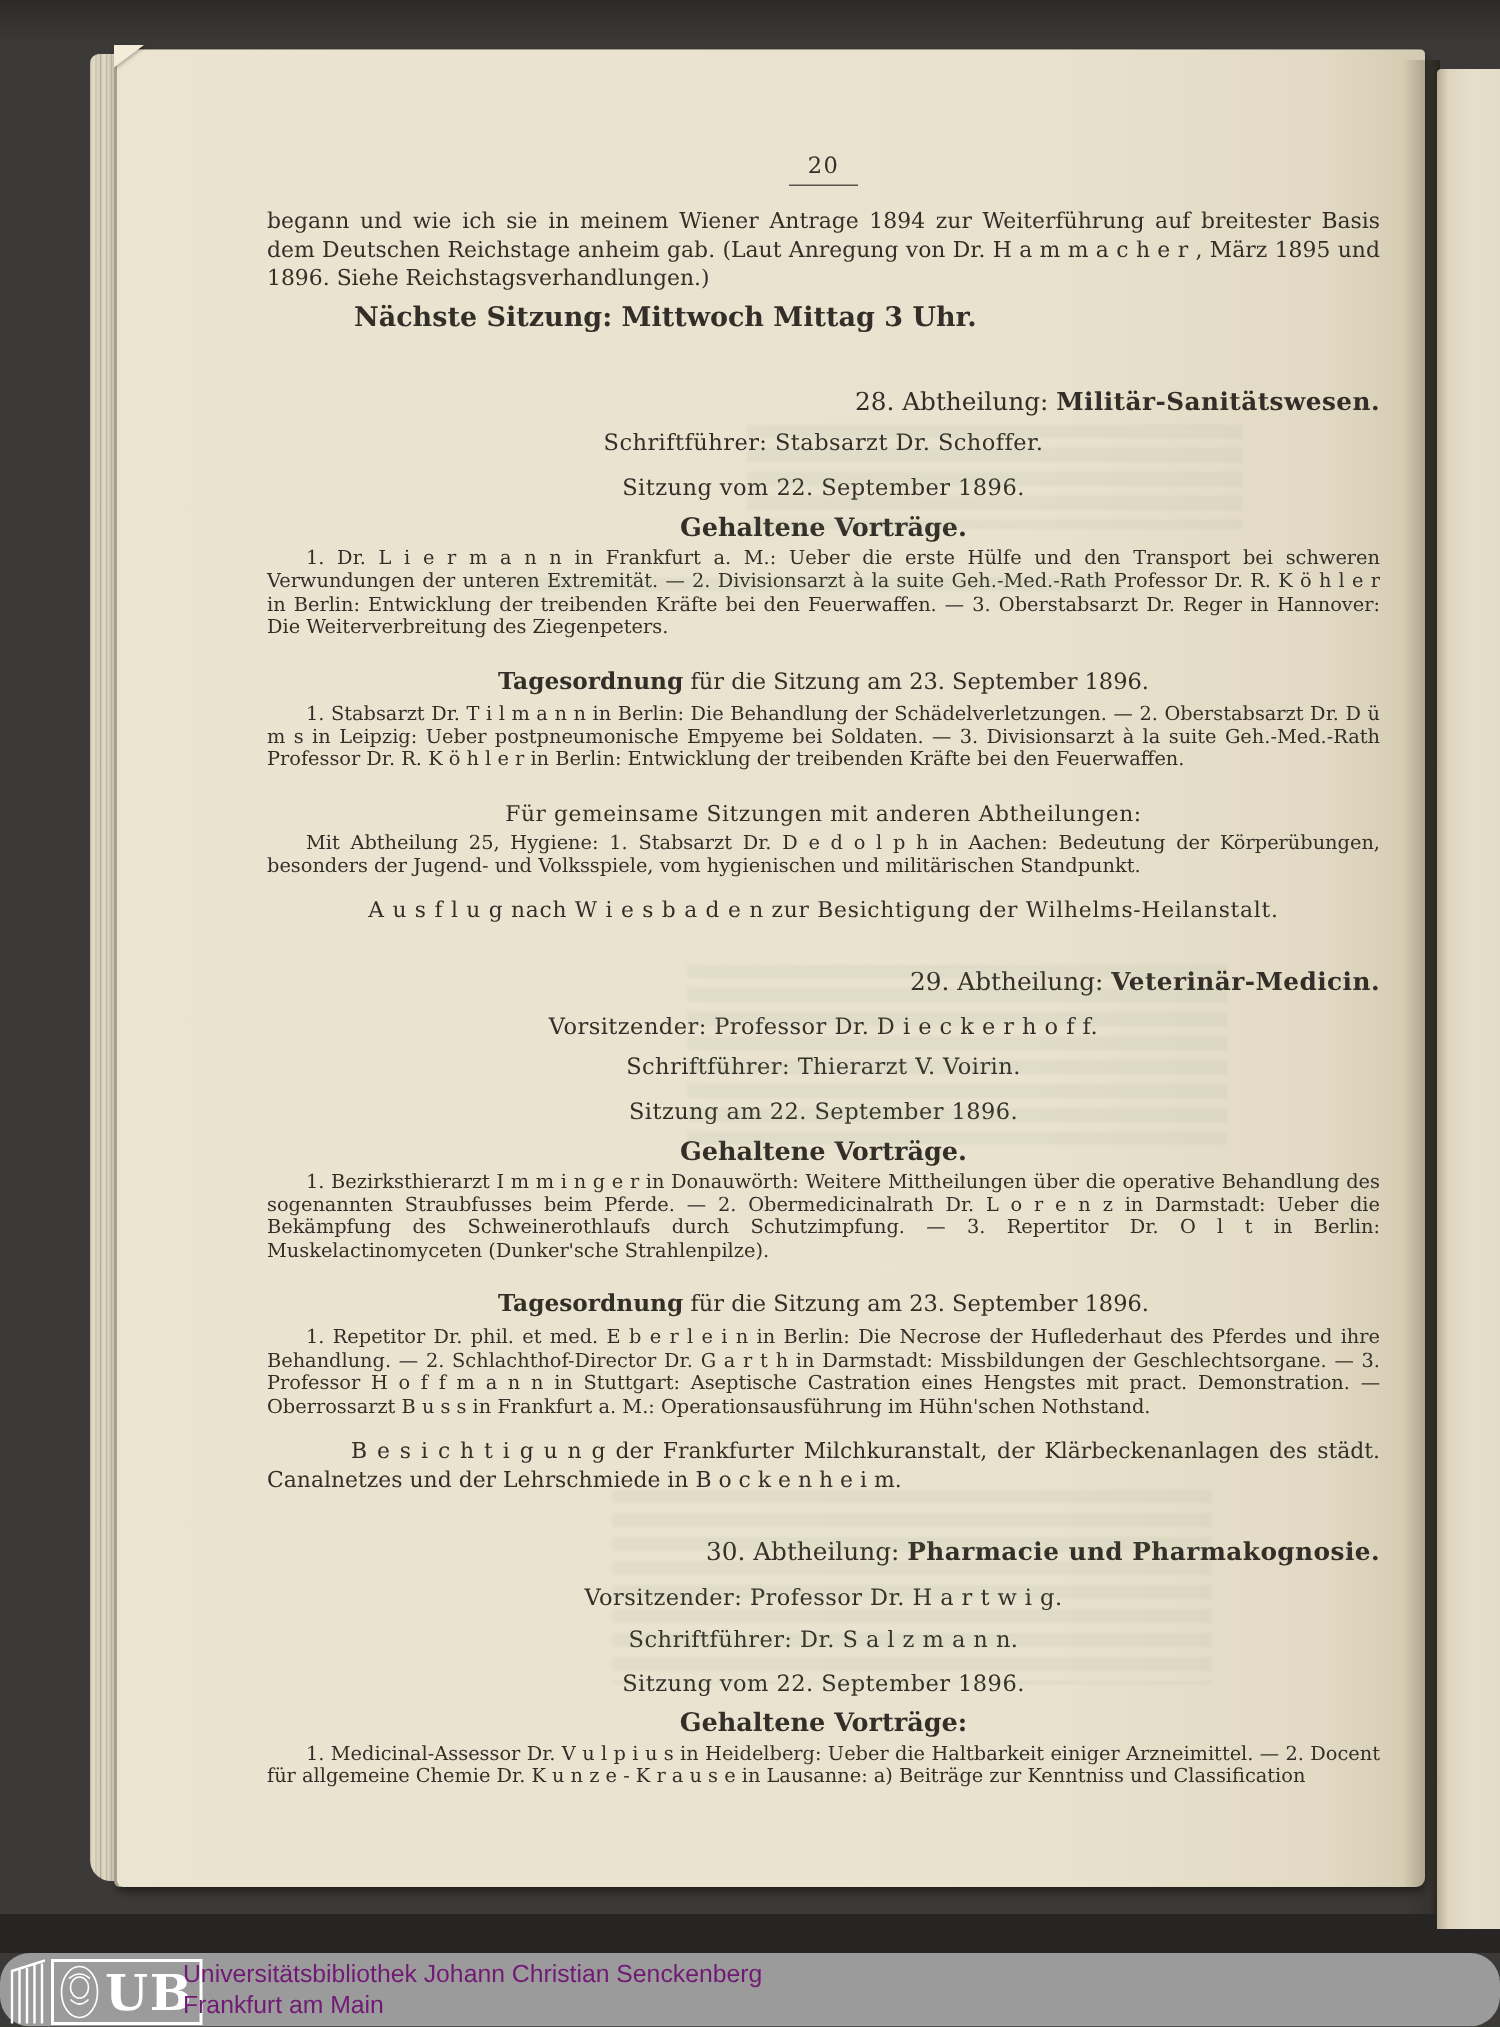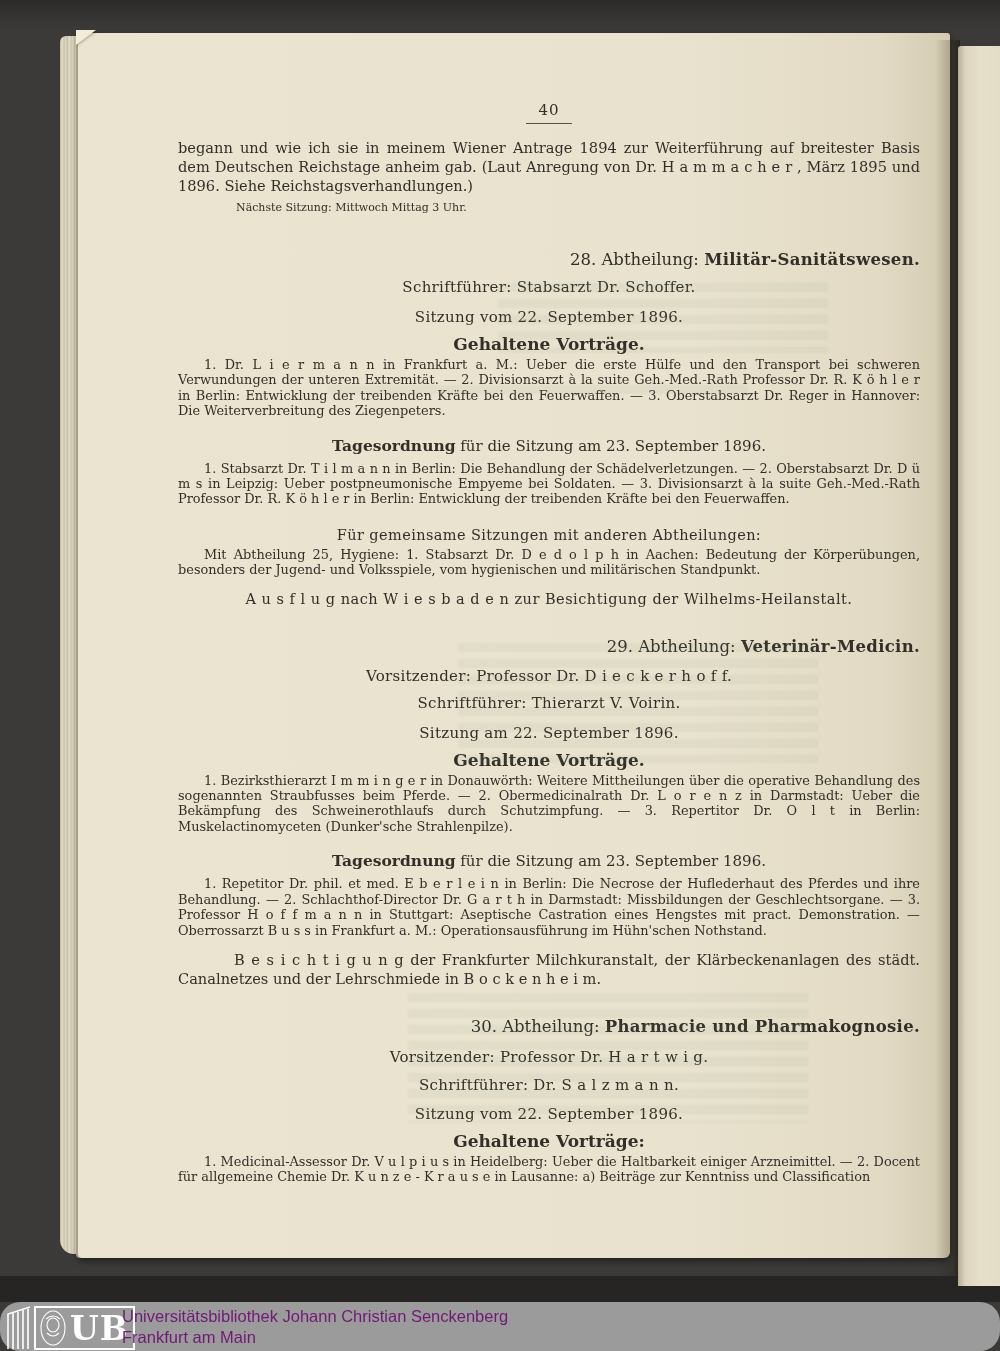--- a/index.html
+++ b/index.html
@@ -58,21 +58,21 @@
   .content{
     position:absolute;left:100px;top:68px;width:742px;
     color:#332f28;
   }
   .pageno{text-align:center;font-size:15px;letter-spacing:1px;}
   .pageno-rule{width:46px;border:0;border-top:1px solid #59534a;margin:4px auto 0;}
 
   p{margin:0;}
   .body-p{font-size:14.6px;line-height:19px;text-align:justify;}
   .indent{text-indent:34px;}
-  .next-session{margin:6px 0 0 58px;font-size:11px;}
+  .next-session{margin:6px 0 0 58px;font-size:18px;font-weight:bold;}
   .ls{letter-spacing:.5px;}
 
   .sec-title{text-align:right;font-size:16.5px;margin-top:0;}
   .sec-title b{letter-spacing:.3px;}
   .sub-line{text-align:center;font-size:15px;margin-top:9px;letter-spacing:.3px;}
   .talks-heading{text-align:center;font-size:17px;font-weight:bold;margin-top:8px;}
   .small-p{font-size:12.9px;line-height:15.4px;text-align:justify;text-indent:26px;margin-top:3px;}
   .agenda-line{text-align:center;font-size:15px;margin-top:17px;}
   .agenda-line b{font-size:15.5px;}
   .joint-heading{text-align:center;font-size:14.5px;margin-top:20px;letter-spacing:.4px;}
@@ -111,21 +111,21 @@
 <div class="bg-top-strip"></div>
 <div class="bg-bottom-strip"></div>
 
 <div class="page-stack"></div>
 
 <div class="page">
   <div class="dog-ear"></div>
 
   <div class="content">
 
-    <div class="pageno">40</div>
+    <div class="pageno">20</div>
     <hr class="pageno-rule">
 
     <p class="body-p" style="margin-top:14px">begann und wie ich sie in meinem Wiener Antrage 1894 zur Weiterführung auf breitester Basis dem Deutschen Reichstage anheim gab.  (Laut Anregung von Dr. H a m m a c h e r ,  März 1895 und 1896. Siehe Reichstagsverhandlungen.)</p>
     <p class="next-session">Nächste Sitzung: Mittwoch Mittag 3 Uhr.</p>
 
     <p class="sec-title mt36"><span>28. Abtheilung: </span><b>Militär-Sanitätswesen.</b></p>
     <p class="sub-line">Schriftführer: Stabsarzt Dr. Schoffer.</p>
     <p class="sub-line" style="margin-top:12px">Sitzung vom 22. September 1896.</p>
     <p class="talks-heading">Gehaltene Vorträge.</p>
     <p class="small-p">1. Dr. L i e r m a n n  in Frankfurt a. M.: Ueber die erste Hülfe und den Transport bei schweren Verwundungen der unteren Extremität. — 2. Divisionsarzt à la suite Geh.-Med.-Rath Professor Dr. R. K ö h l e r  in Berlin: Entwicklung der treibenden Kräfte bei den Feuerwaffen. — 3. Oberstabsarzt Dr. Reger in Hannover: Die Weiterverbreitung des Ziegenpeters.</p>

